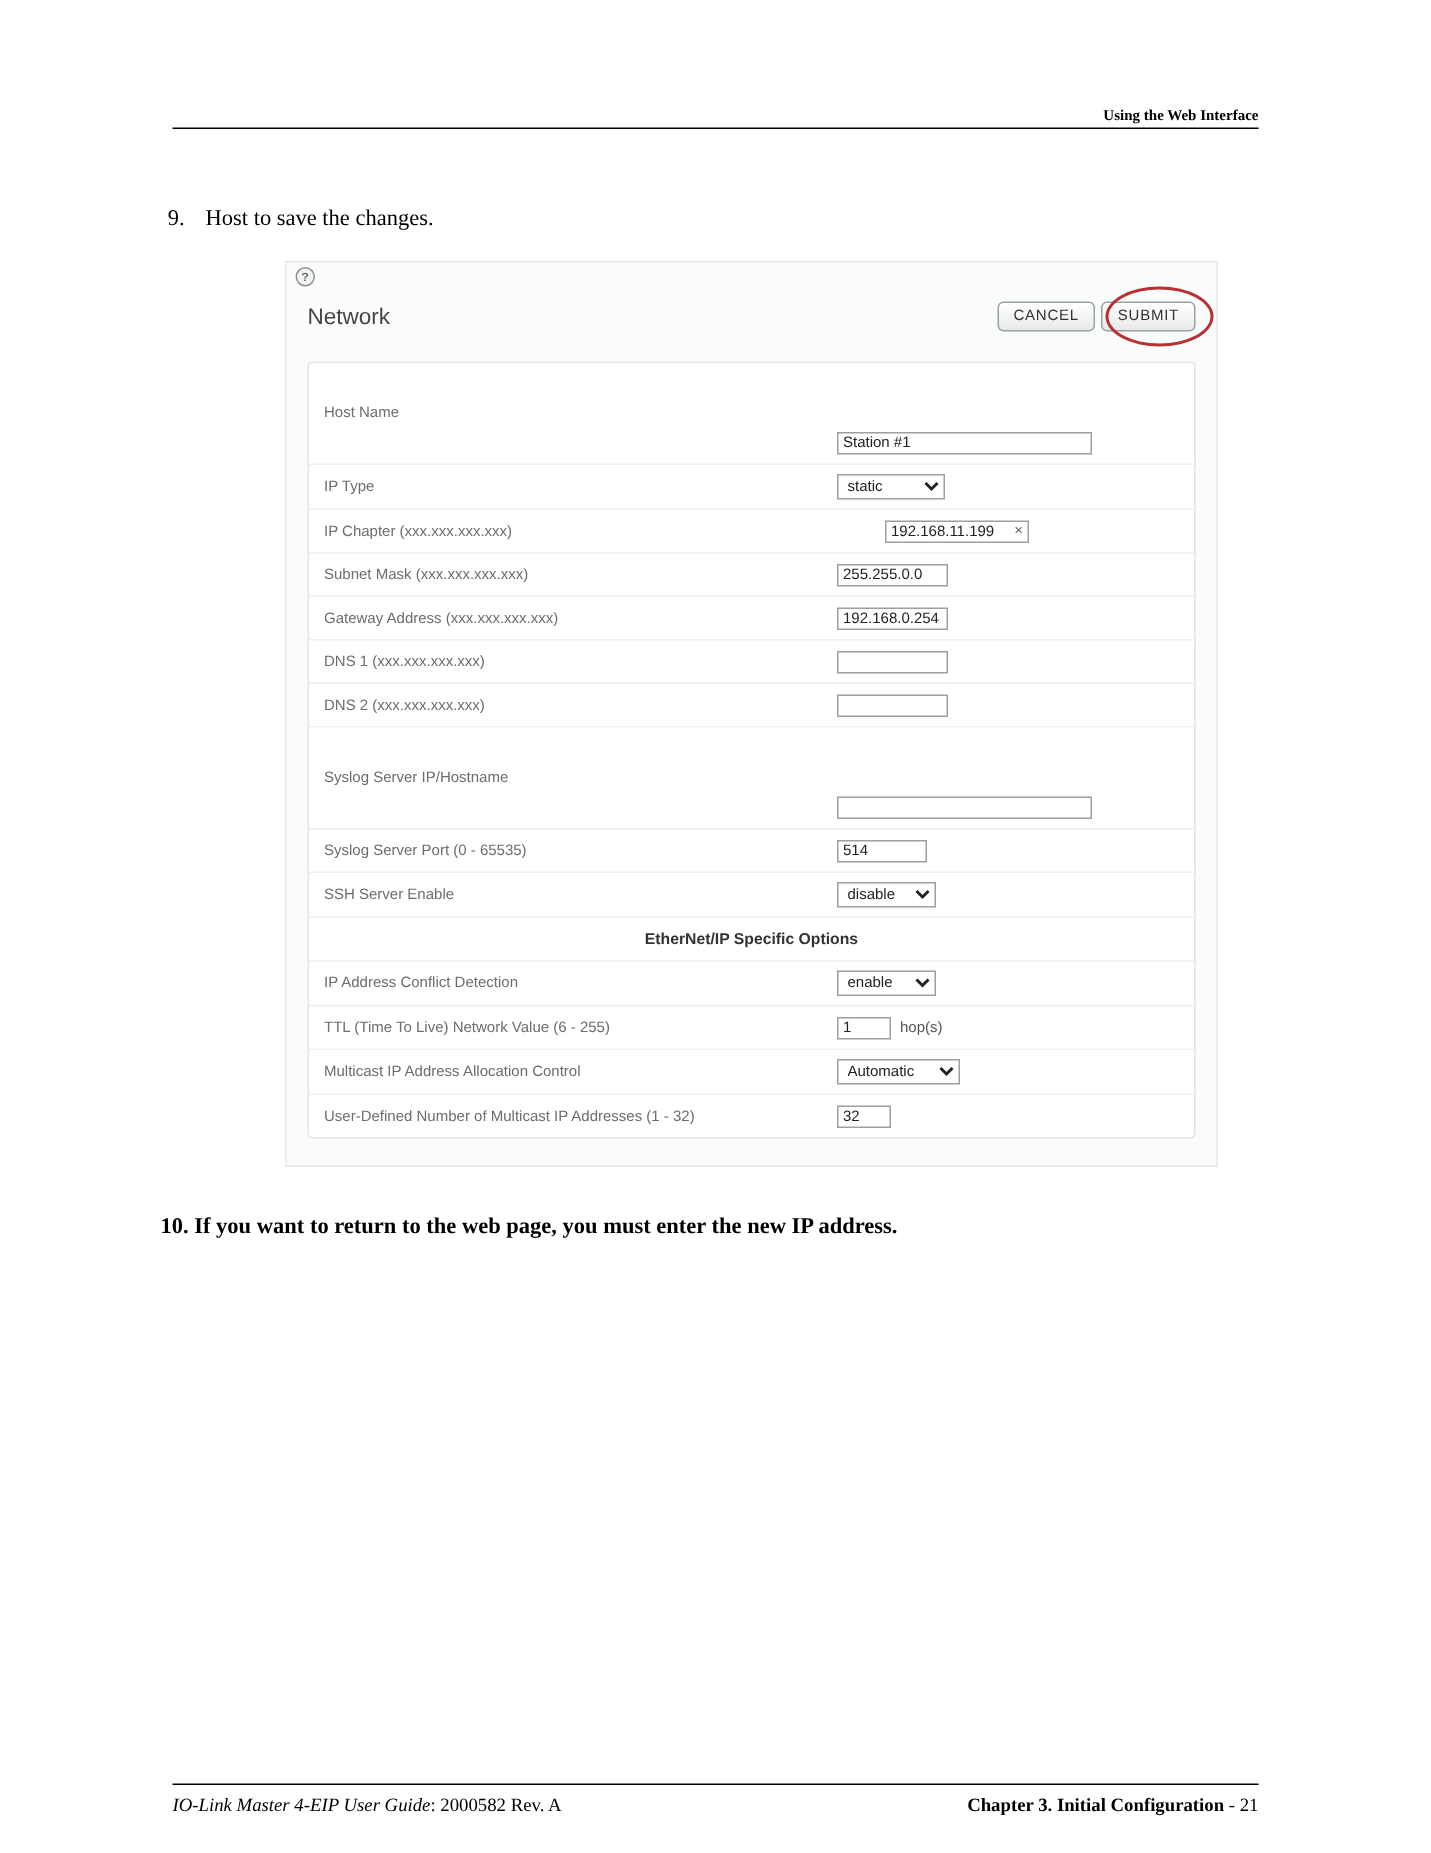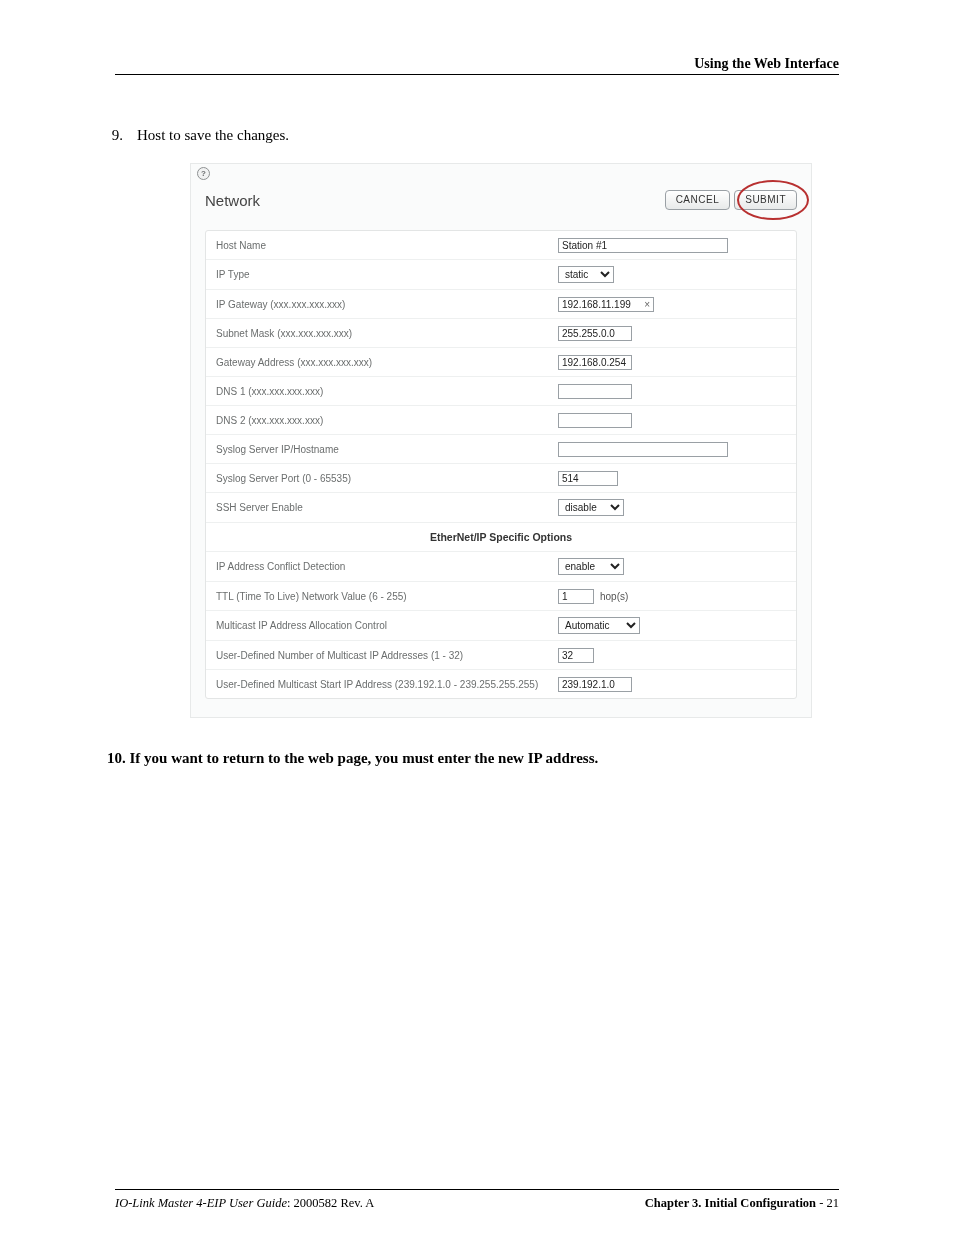--- a/index.html
+++ b/index.html
@@ -17,21 +17,22 @@
     padding: 56px 115px 40px 115px; 
     position: relative;
   }
 
   
   .top-rule-wrap { margin-bottom: 50px; }
   .top-header {
     text-align: right;
     font-family: Georgia, 'Times New Roman', serif;
     font-weight: bold;
-    font-size: 14px;
+    font-size: 10px;
+    margin-top: 16px;
   }
   hr.rule { border: none; border-top: 1px solid #000; margin: 2px 0 0 0; }
 
   
   .body-text { font-size: 15px; line-height: 1.35; }
 
   
   .step9 {
     display: flex;
     gap: 14px;
@@ -137,31 +138,31 @@
   .cell-right { width: 228px; display:flex; align-items:center; gap:6px; }
 
   .txt, .sel {
     font: 10px Verdana, Arial, sans-serif;
     border:1px solid #9aa0a5;
     background:#fff;
     color:#222;
     padding:1px 3px;
     box-sizing:border-box;
   }
-  .txt.wide { width: 170px; }
+  .txt.wide { width: 170px; margin-top: 40px; }
   .txt.medshort { width: 74px; }
   .txt.short { width: 60px; }
   .txt.tiny  { width: 36px; }
   .with-x { position:relative; }
   .clear-x {
     position:absolute; right:4px; top:50%; transform:translateY(-50%);
     font-size:10px; color:#666; cursor:pointer;
   }
   .sel { padding:1px 2px; }
-  .sel.w1 { width:56px; }
+  .sel.w1 { width:72px; }
   .sel.w2 { width:66px; }
   .sel.w3 { width:82px; }
   .unit { font-size:10px; color:#555; }
 
   
   .footer-area {
     position:absolute;
     left:115px; right:115px;
     bottom: 24px;
   }
@@ -218,23 +219,23 @@
       <div class="row">
         <span class="row-label">IP Type</span>
         <div class="cell-right">
           <select class="sel w1">
             <option>static</option>
           </select>
         </div>
       </div>
 
       <div class="row">
-        <span class="row-label">IP Gateway (xxx.xxx.xxx.xxx)</span>
-        <div class="cell-right">
-          <span style="position:relative;">
+        <span class="row-label">IP Chapter (xxx.xxx.xxx.xxx)</span>
+        <div class="cell-right">
+          <span style="position:relative;margin-left:32px;">
             <input class="txt medshort with-x" style="width: 96px; padding-right: 14px;" value="192.168.11.199">
             <span class="clear-x">×</span>
           </span>
         </div>
       </div>
 
       <div class="row">
         <span class="row-label">Subnet Mask (xxx.xxx.xxx.xxx)</span>
         <div class="cell-right">
           <input class="txt medshort" value="255.255.0.0" style="">
@@ -313,26 +314,20 @@
         </div>
       </div>
 
       <div class="row">
         <span class="row-label">User-Defined Number of Multicast IP Addresses (1 - 32)</span>
         <div class="cell-right">
           <input class="txt tiny" value="32" style="">
         </div>
       </div>
 
-      <div class="row">
-        <span class="row-label">User-Defined Multicast Start IP Address (239.192.1.0 - 239.255.255.255)</span>
-        <div class="cell-right">
-          <input class="txt medshort" value="239.192.1.0" style="">
-        </div>
-      </div>
 
     </div>
   </div>
 
   <div class="body-text step10">10.  If you want to return to the web page, you must enter the new IP address.</div>
 
   <div class="footer-area">
     <hr class="foot-rule">
     <div class="footer-line">
       <span class="left">

